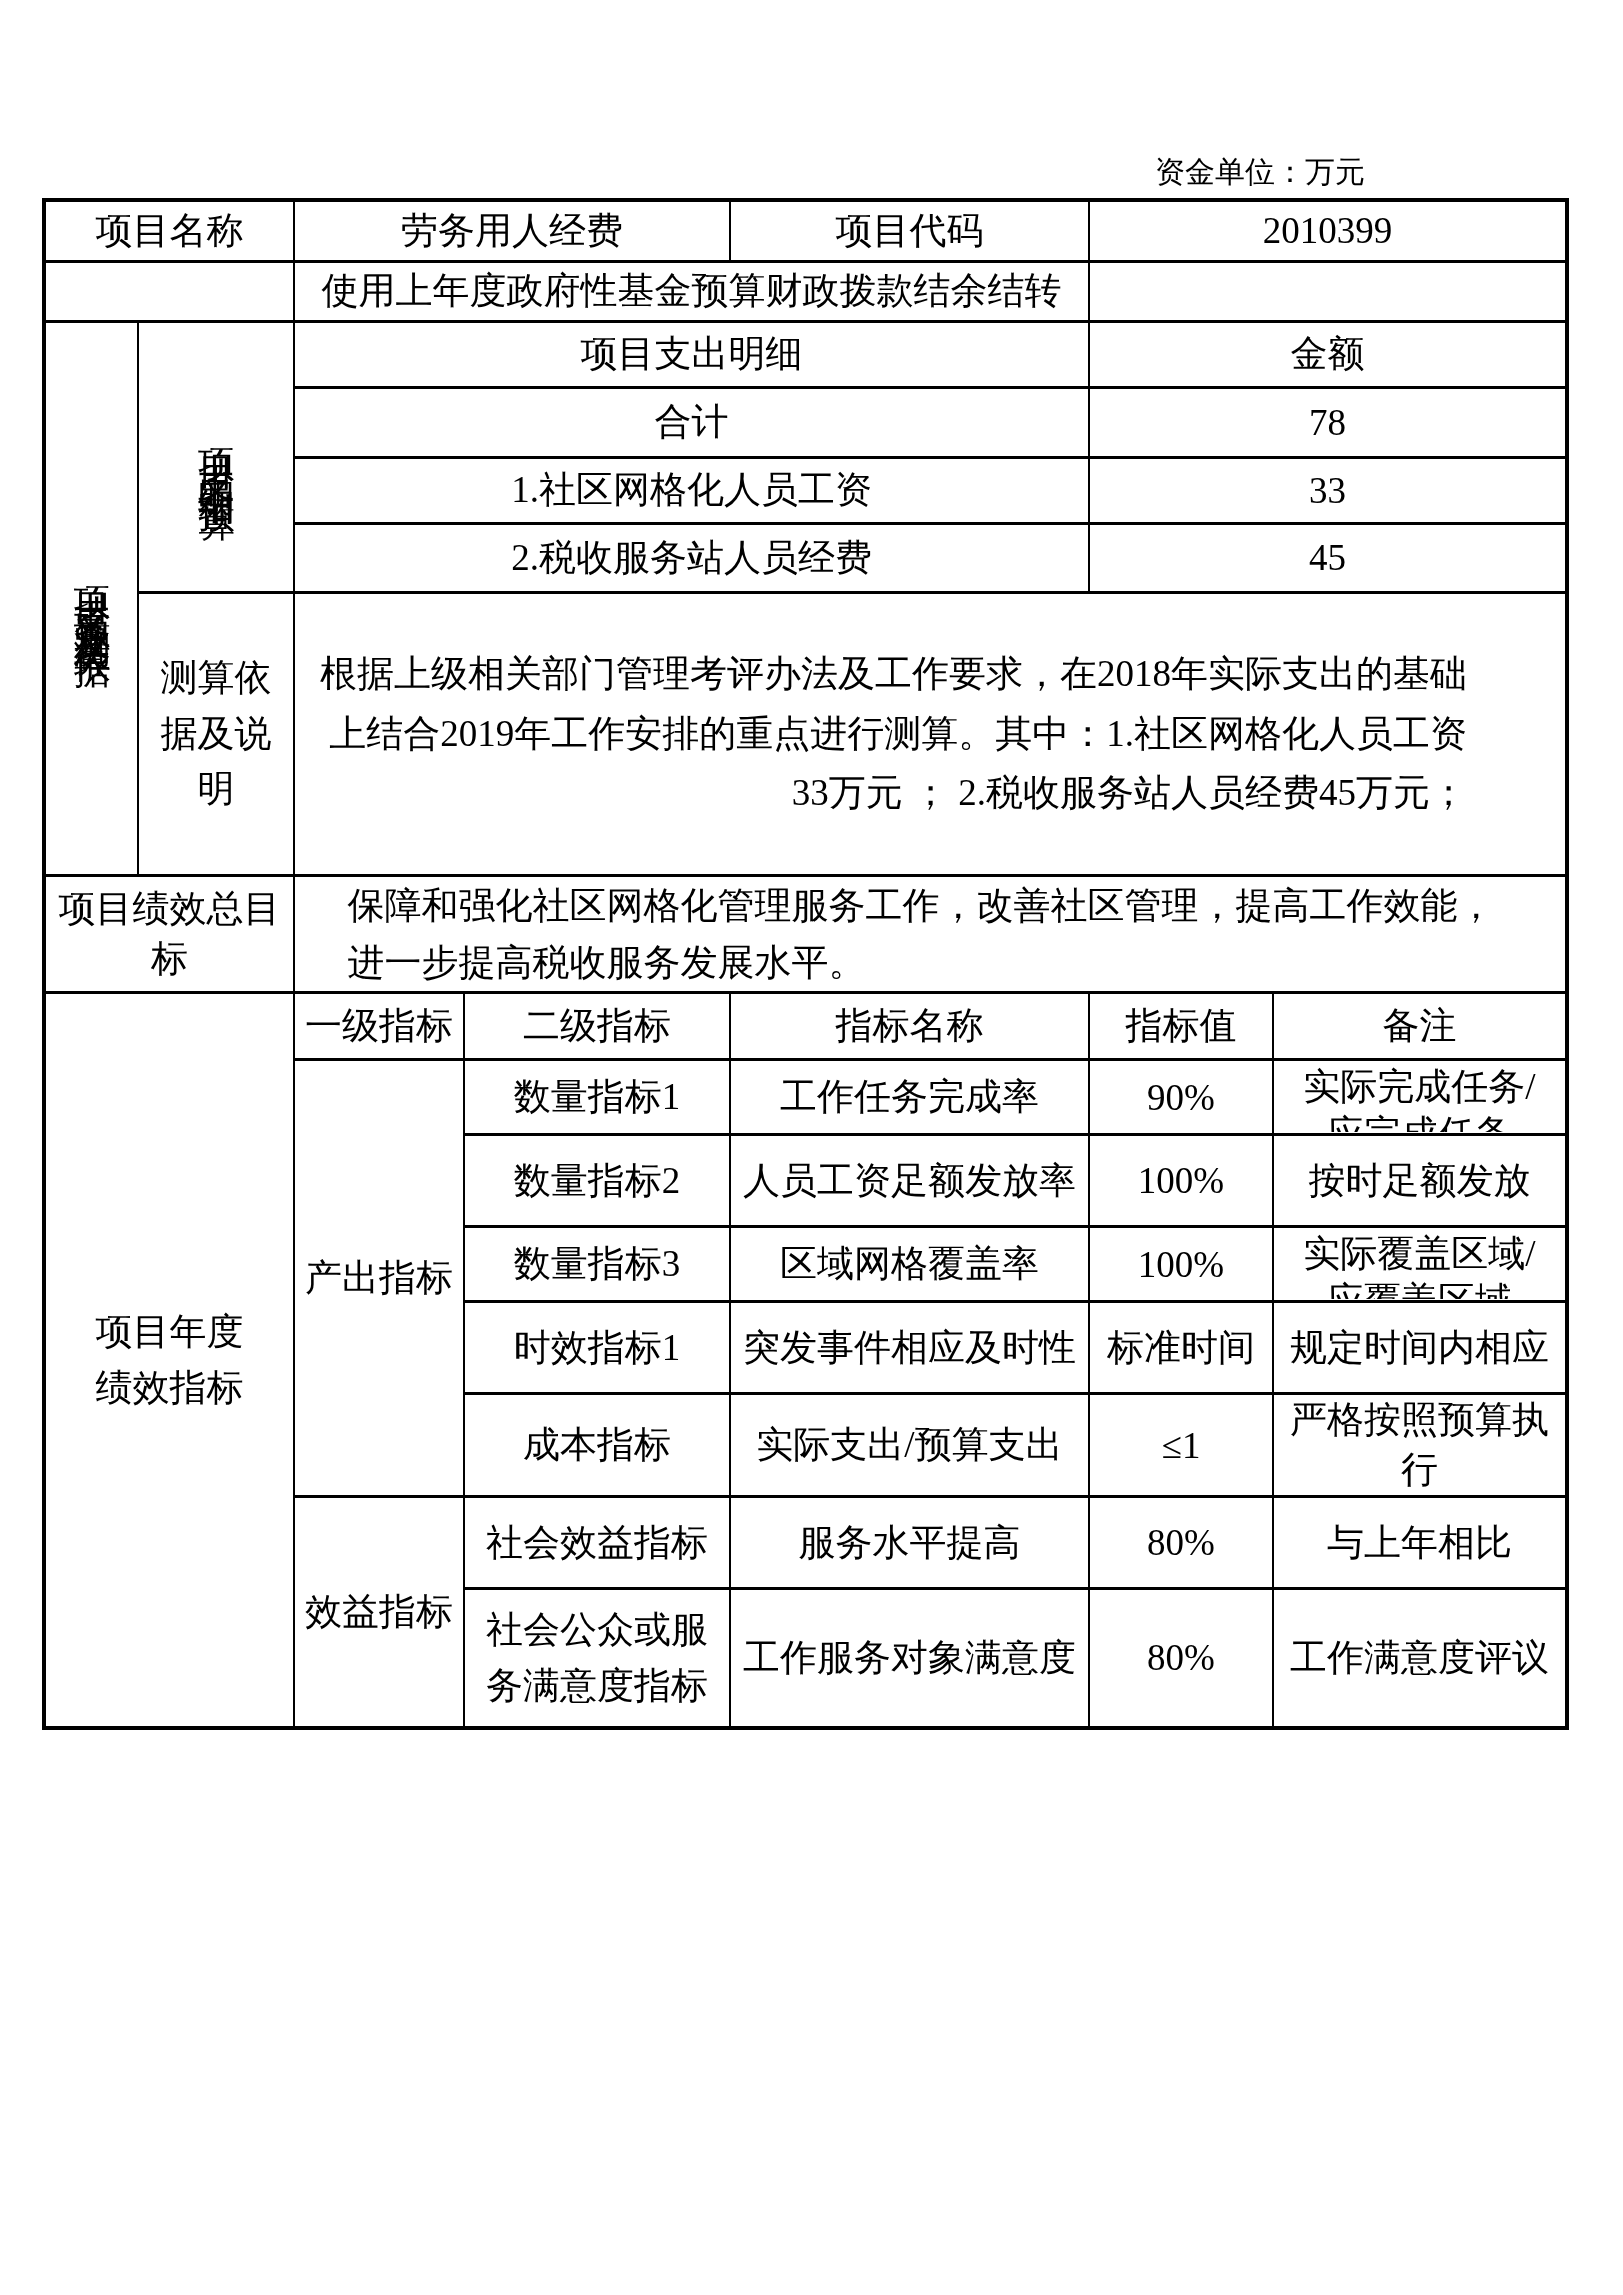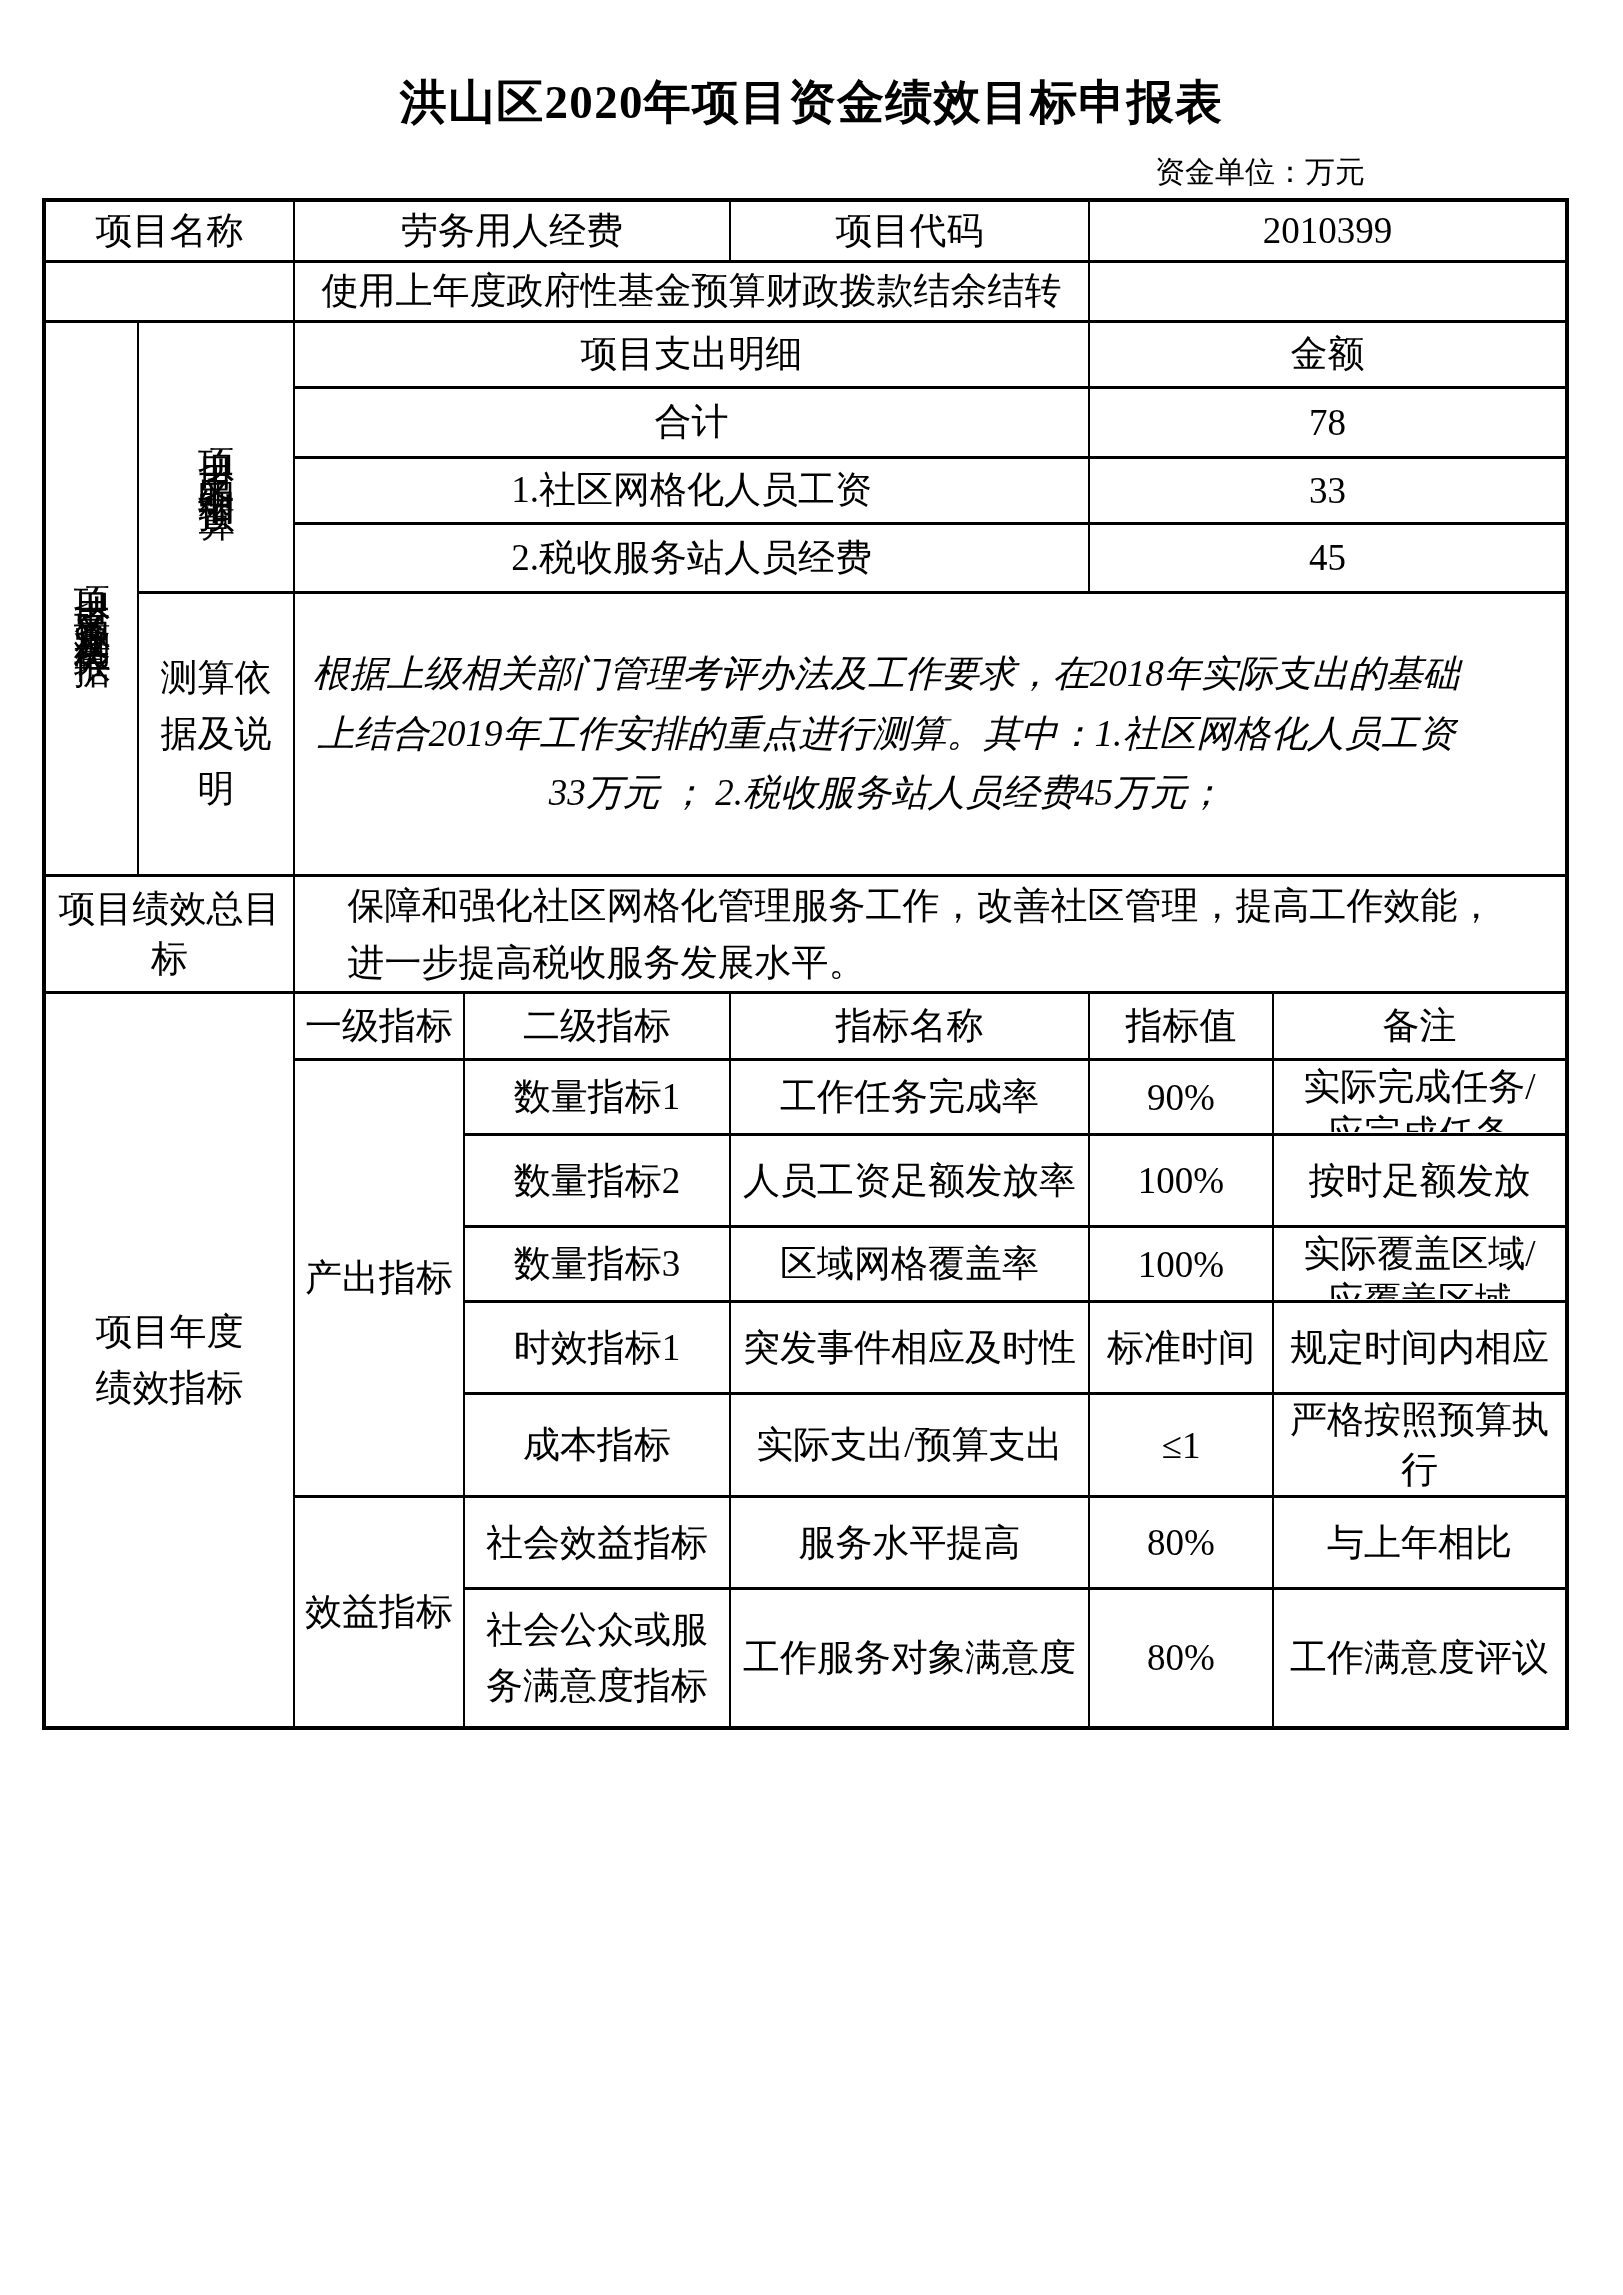--- a/index.html
+++ b/index.html
@@ -77,24 +77,23 @@
     line-height: 1.4;
   }
   .wrap-270 { display: inline-block; width: 178px; line-height: 1.5; }
   .wrap-184 { display: inline-block; width: 120px; line-height: 1.5; }
   .wrap-356 { display: inline-block; width: 233px; line-height: 1.5; }
 
   .basis-text {
     display: block;
     max-width: 1172px;
     margin-right: auto;
-    text-align: center;
+    text-align: right;
     padding-left: 10.5px;
     line-height: 1.62;
-    font-style: italic;
   }
   .goal-text {
     display: inline-block;
     max-width: 1165px;
     text-align: left;
     line-height: 1.55;
   }
   .note-clip {
     display: block;
     width: 262px;
@@ -103,21 +102,20 @@
     line-height: 47px;
     overflow: hidden;
     text-align: center;
   }
 </style>
 </head>
 <body>
 
 <div class="sheet">
 
-  <h1 class="doc-title">洪山区2020年项目资金绩效目标申报表</h1>
 
   <div class="info-line">
     <span class="fund-unit">资金单位：万元</span>
   </div>
 
   <table class="form">
     <colgroup>
       <col style="width:94px">
         <col style="width:156px">
         <col style="width:170px">

